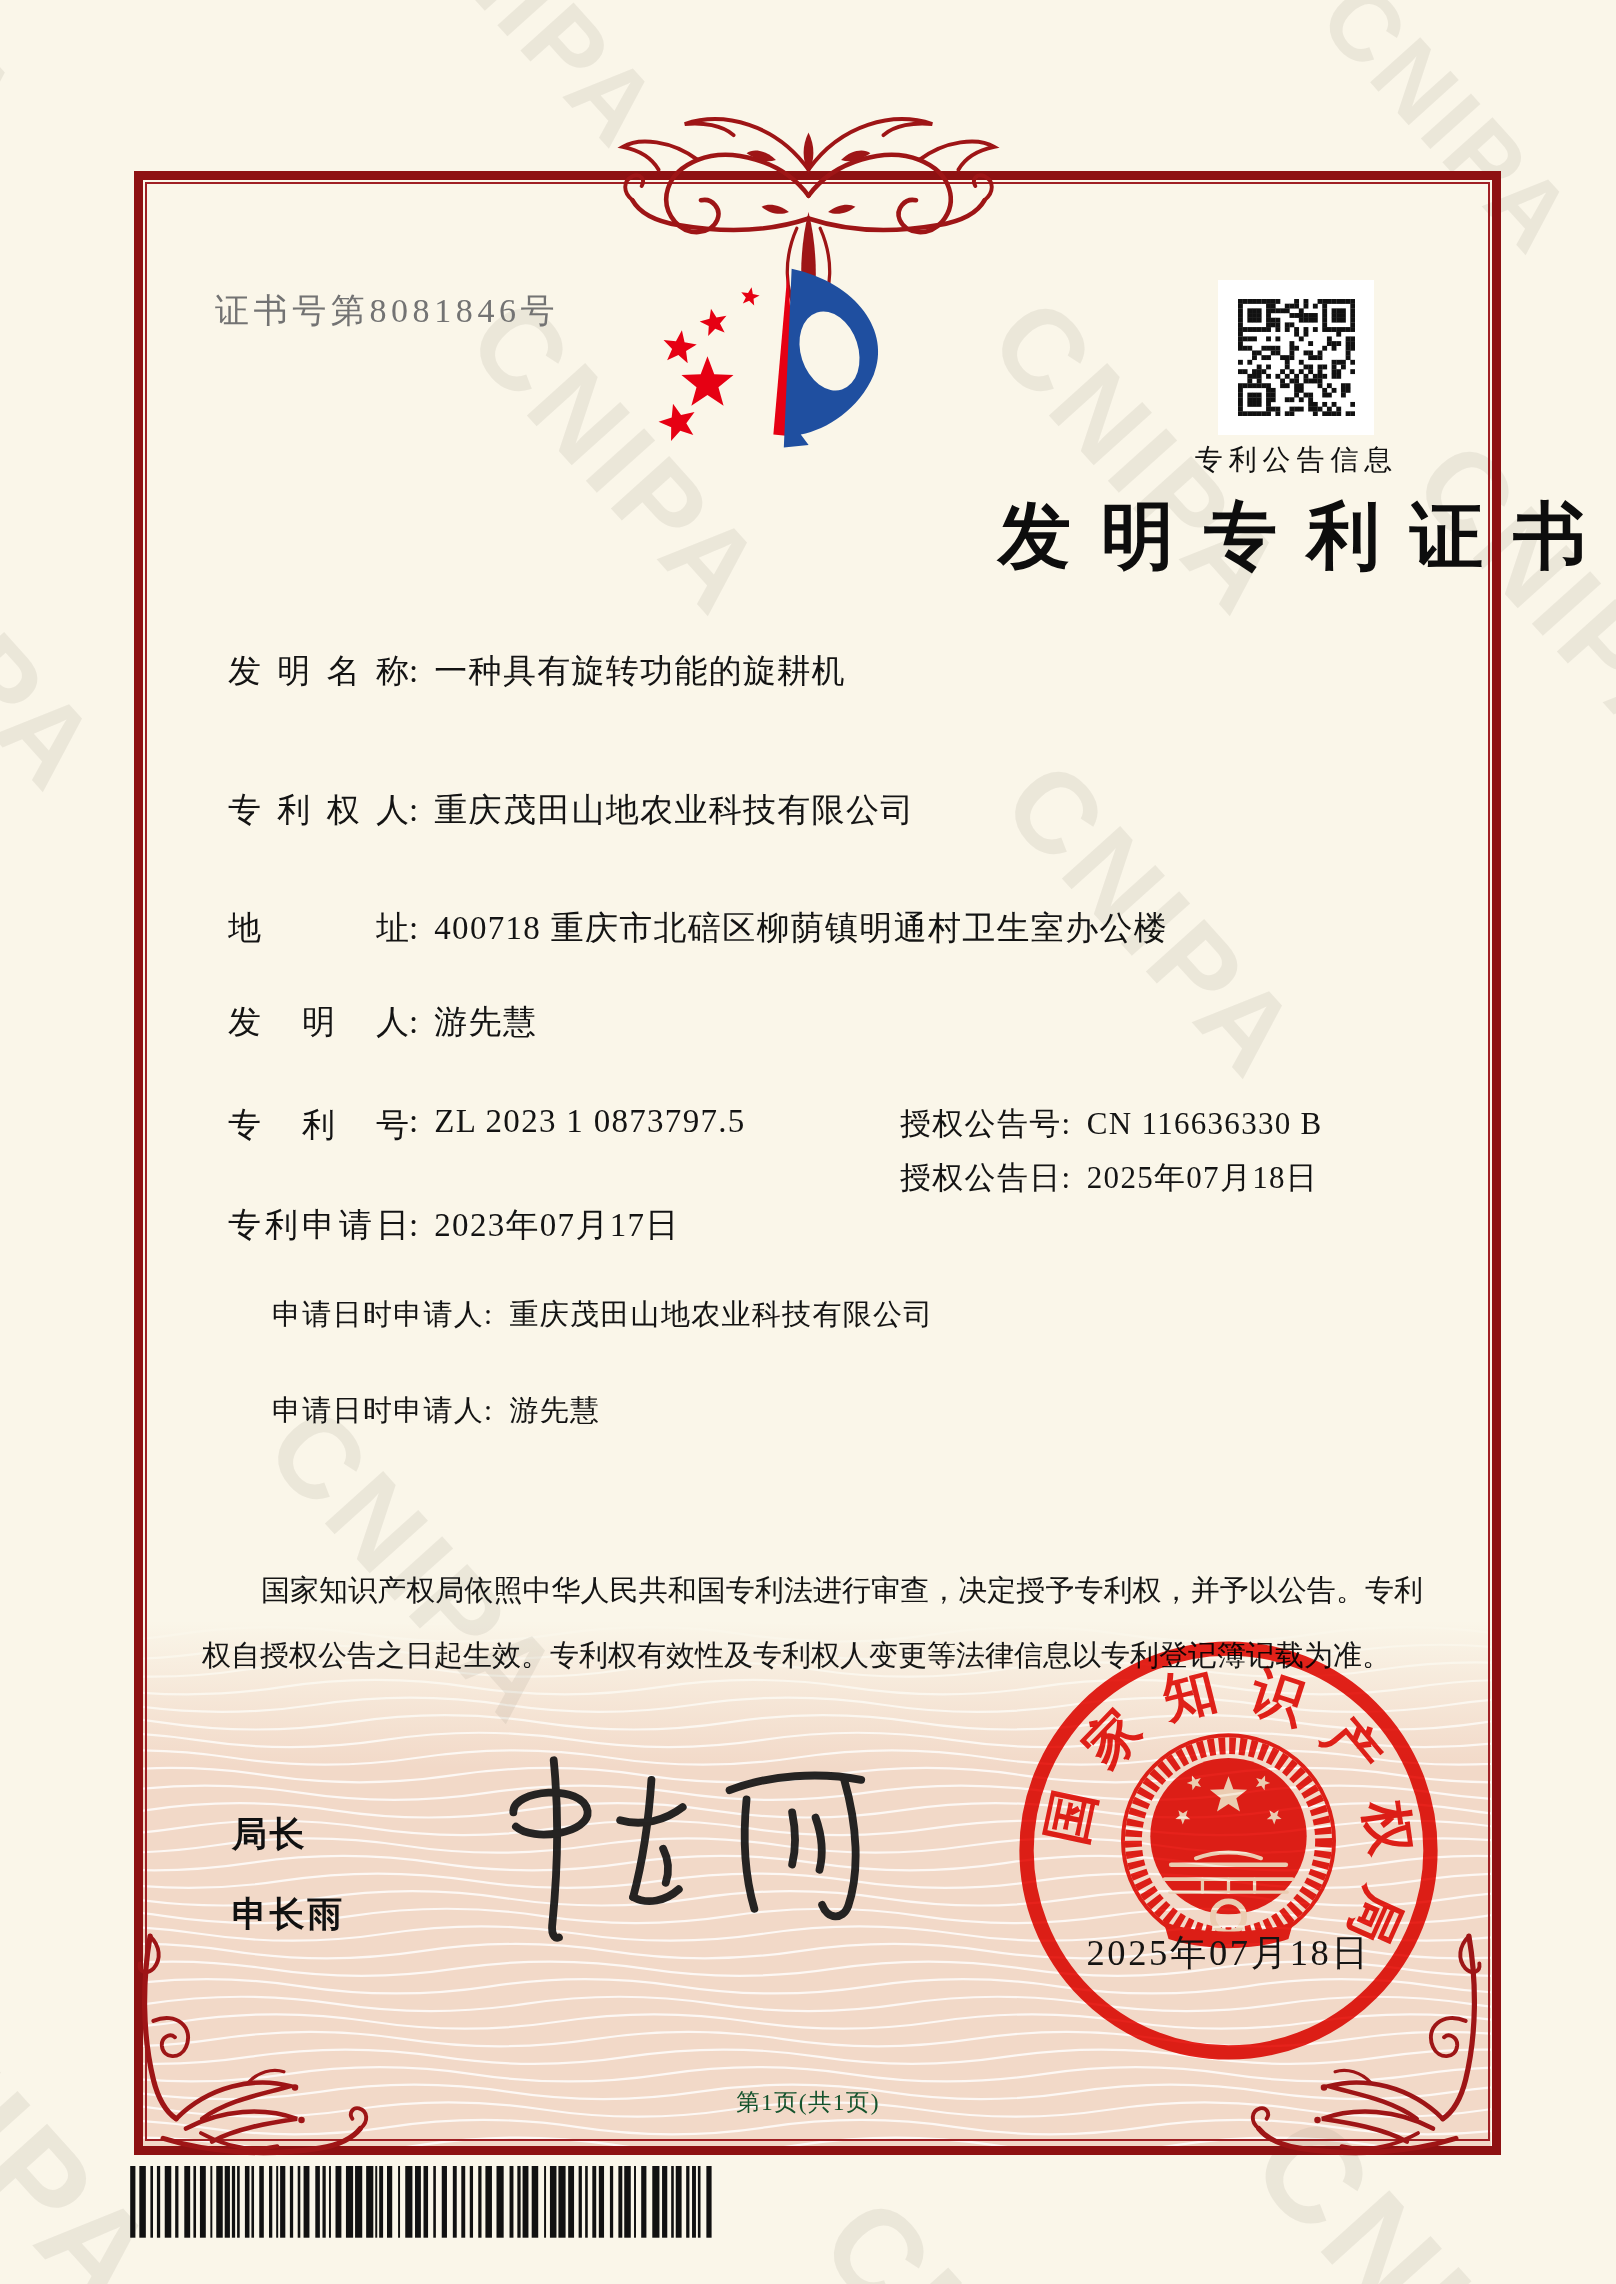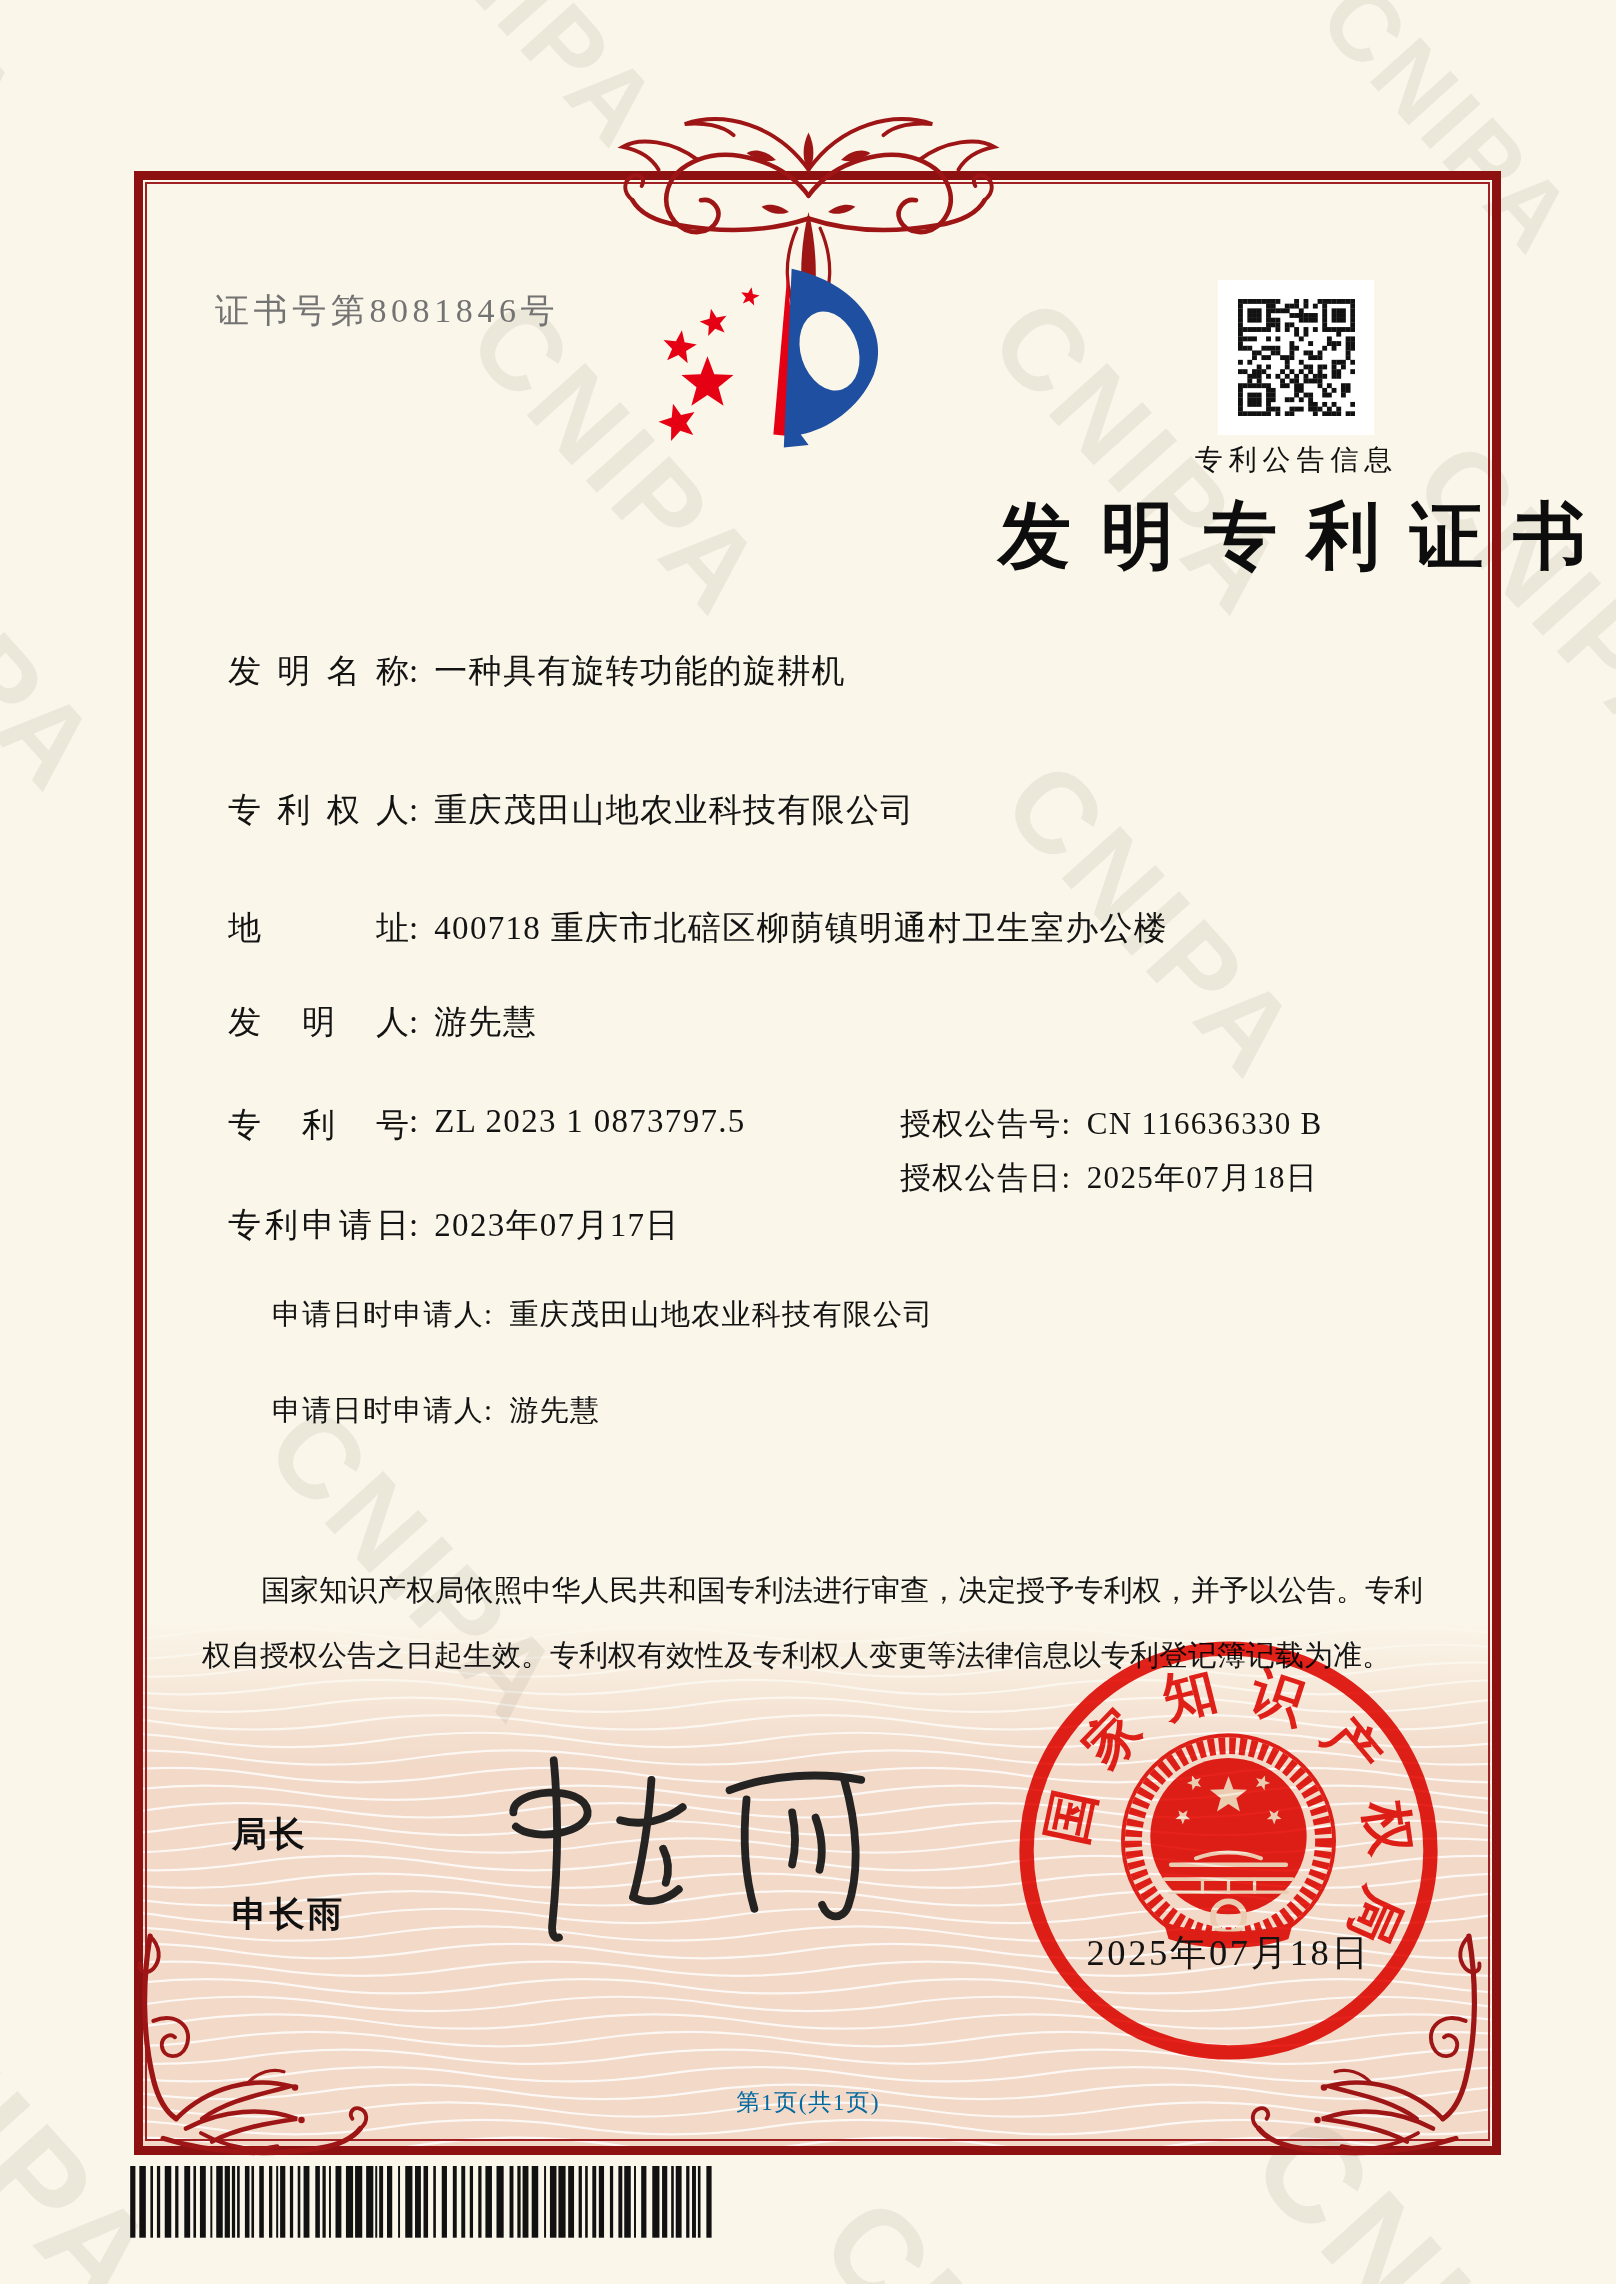--- a/index.html
+++ b/index.html
@@ -43,21 +43,21 @@
   .sig-title{position:absolute;left:232px;top:1811px;font-size:35px;font-weight:700;color:#111;
       font-family:"Liberation Sans","DejaVu Sans",sans-serif;letter-spacing:2.6px;z-index:5;}
   .sig-name{position:absolute;left:232px;top:1891px;font-size:35px;font-weight:700;color:#111;
       font-family:"Liberation Sans","DejaVu Sans",sans-serif;letter-spacing:2.6px;z-index:5;}
   .sig-script{position:absolute;left:456px;top:1734px;z-index:5;}
   
   .seal{position:absolute;left:1007px;top:1629px;z-index:6;mix-blend-mode:multiply;}
   .seal text{font-family:"Liberation Serif","DejaVu Serif",serif;}
   
   .page-no{position:absolute;left:0;top:2086px;width:1616px;text-align:center;font-size:23.5px;
-      color:#0369a1;z-index:5;letter-spacing:1.3px;}
+      color:#14532d;z-index:5;letter-spacing:1.3px;}
   .barcode{position:absolute;left:130px;top:2166px;z-index:5;}
 </style>
 </head>
 <body>
 
 <svg width="0" height="0" style="position:absolute" aria-hidden="true">
   <defs>
     <g id="flourish" stroke="#9e1516" fill="none" stroke-linecap="round">
       <path d="M40,20 C28,90 28,170 45,240 C52,268 62,288 80,300" stroke-width="8"></path>
       <path d="M40,20 C55,35 58,55 45,70 C35,80 22,75 24,62" stroke-width="6"></path>

